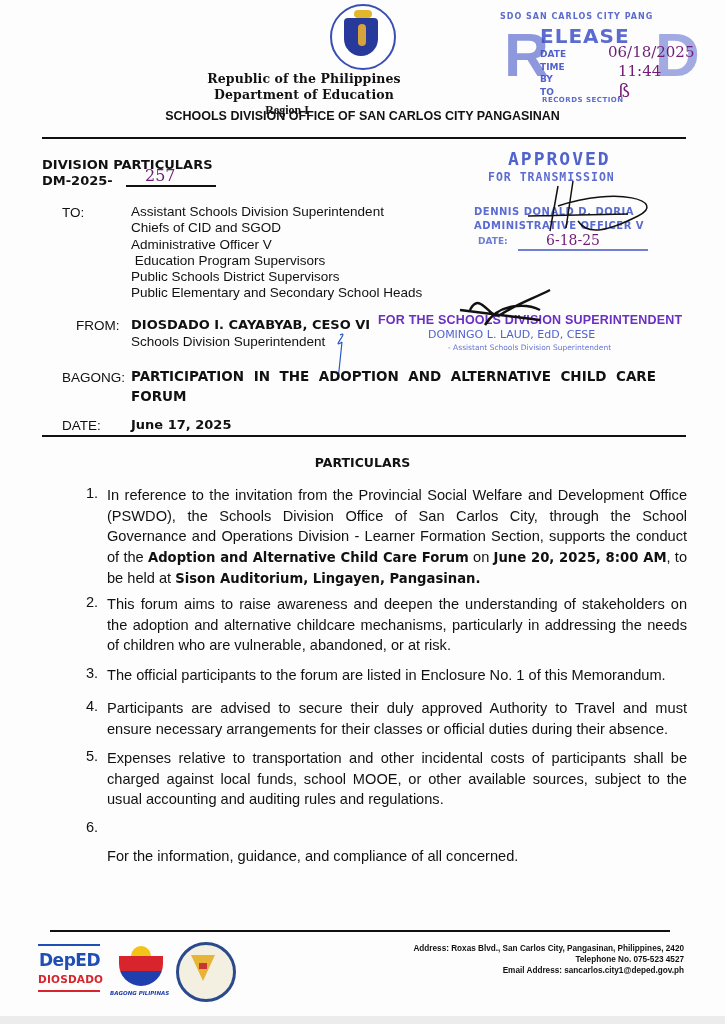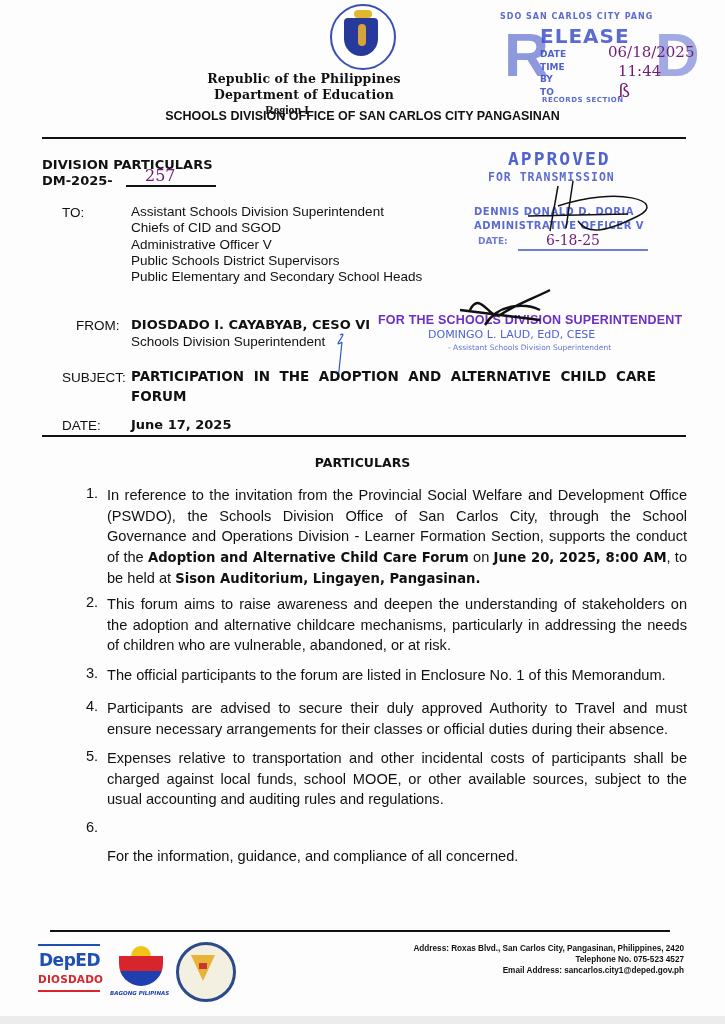--- a/index.html
+++ b/index.html
@@ -73,37 +73,38 @@
 <div class="abs memo" style="left:42px;top:157px;">DIVISION PARTICULARS</div>
 <div class="abs memo" style="left:42px;top:173px;">DM-2025-</div>
 <div class="abs" style="left:126px;top:185px;width:90px;height:1.5px;background:#111;"></div>
 <div class="abs hand" style="left:145px;top:166px;font-size:16px;">257</div>
 
 <div class="abs label" style="left:62px;top:205px;">TO:</div>
 <div class="abs to-list" style="left:131px;top:204px;">
   <div>Assistant Schools Division Superintendent</div>
   <div>Chiefs of CID and SGOD</div>
   <div>Administrative Officer V</div>
+  <div style="white-space:pre;"> Education Program Supervisors</div>
   <div>Public Schools District Supervisors</div>
   <div>Public Elementary and Secondary School Heads</div>
 </div>
 
 <div class="abs label" style="left:76px;top:318px;">FROM:</div>
 <div class="abs bold13" style="left:131px;top:317px;">DIOSDADO I. CAYABYAB, CESO VI</div>
 <div class="abs label" style="left:131px;top:334px;">Schools Division Superintendent</div>
 
 <div class="abs purple" style="left:378px;top:313px;font-family:'Liberation Sans',sans-serif;font-weight:bold;font-size:12.5px;letter-spacing:0.2px;">FOR THE SCHOOLS DIVISION SUPERINTENDENT</div>
 <div class="abs stamp" style="left:428px;top:328px;font-size:11px;font-weight:normal;opacity:0.85;">DOMINGO L. LAUD, EdD, CESE</div>
 <div class="abs stamp" style="left:448px;top:343px;font-size:7.5px;font-weight:normal;opacity:0.75;">- Assistant Schools Division Superintendent</div>
 <svg class="abs" style="left:300px;top:280px;" width="280" height="110">
   <path d="M170 30 C180 10,190 40,200 35 C215 25,230 20,250 10 M185 45 C200 20,230 25,240 30 M160 30 L240 40" stroke="#111" stroke-width="2.5" fill="none"></path>
   <path d="M40 55 C50 50,30 70,42 62 M42 62 L38 100" stroke="#2a58c9" stroke-width="1.2" fill="none"></path>
 </svg>
 
-<div class="abs label" style="left:62px;top:370px;">SUBJECT:</div>
+<div class="abs label" style="left:62px;top:370px;">BAGONG:</div>
 <div class="abs subject" style="left:131px;top:366px;">PARTICIPATION IN THE ADOPTION AND ALTERNATIVE CHILD CARE FORUM</div>
 
 <div class="abs label" style="left:62px;top:418px;">DATE:</div>
 <div class="abs bold13" style="left:131px;top:417px;">June 17, 2025</div>
 <div class="abs hr" style="left:42px;top:435px;width:644px;"></div>
 
 <div class="abs bold13" style="left:0;width:725px;text-align:center;top:455px;font-size:12.5px;">PARTICULARS</div>
 
 <div class="abs num" style="left:86px;top:485px;">1.</div>
 <div class="abs para" style="left:107px;top:485px;"><span>In reference to the invitation from the Provincial Social Welfare and Development Office (PSWDO), the Schools Division Office of San Carlos City, through the School Governance and Operations Division - Learner Formation Section, supports the conduct of the </span><b>Adoption and Alternative Child Care Forum</b><span> on </span><b>June 20, 2025, 8:00 AM</b><span>, to be held at </span><b>Sison Auditorium, Lingayen, Pangasinan.</b></div>

